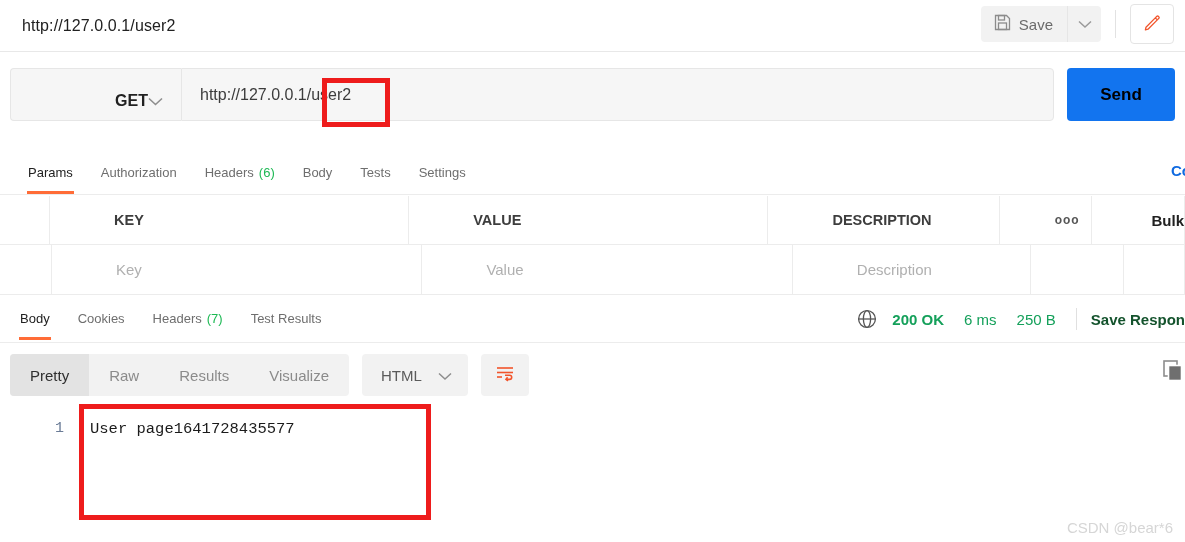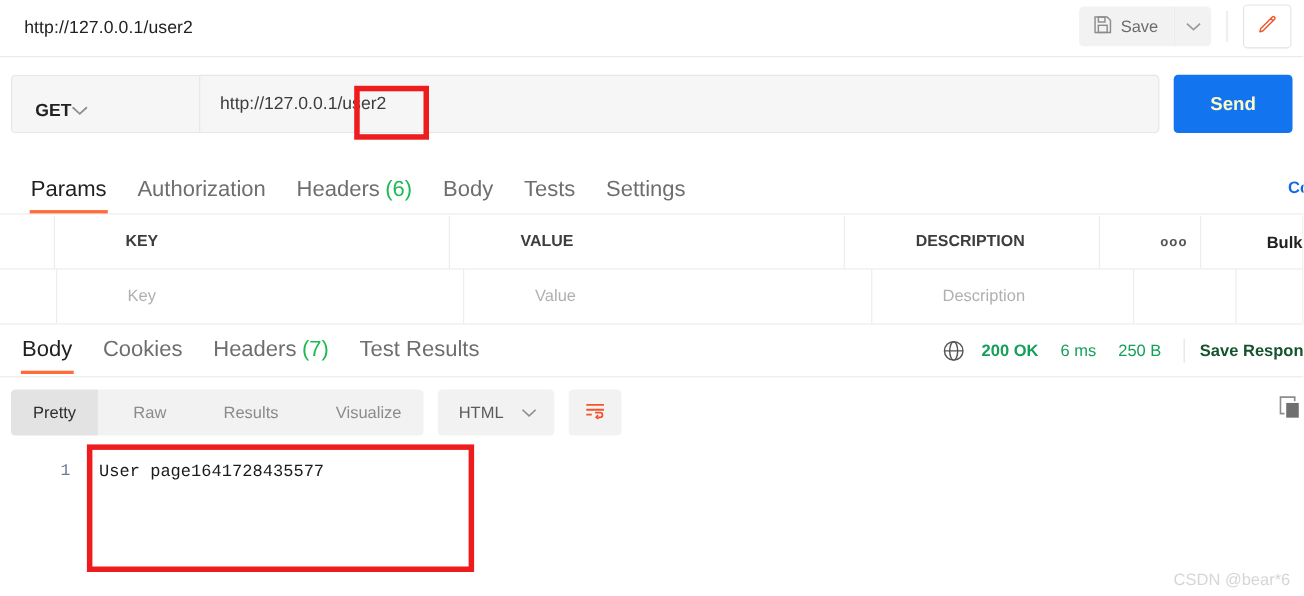--- a/index.html
+++ b/index.html
@@ -45,46 +45,46 @@
   }
 
   
   .urlrow {
     position: absolute; left: 0; top: 52px; width: 1185px; height: 85px;
     display: flex; align-items: center; padding: 0 10px;
   }
   .method-box {
     width: 171px; height: 53px; background: #f6f6f6;
     border: 1px solid #e6e6e6; border-right: none; border-radius: 4px 0 0 4px;
-    display: flex; align-items: center; justify-content: flex-start;
+    display: flex; align-items: center; justify-content: flex-end;
     padding: 12px 18px 0 21px;
   }
   .method-label { font-size: 16px; font-weight: bold; color: #212121; }
   .url-box {
     flex: 1; height: 53px; background: #f6f6f6;
     border: 1px solid #e6e6e6; border-radius: 0 4px 4px 0;
     display: flex; align-items: center; padding: 0 18px;
     font-size: 16px; color: #3c3c3c;
   }
   .send-btn {
     margin-left: 13px; width: 108px; height: 53px;
-    background: #1274ef; color: #fef9c3; border: none; border-radius: 4px;
+    background: #1274ef; color: #000000; border: none; border-radius: 4px;
     font-size: 17px; font-weight: bold; cursor: pointer;
     font-family: "Liberation Sans", sans-serif;
   }
 
   
   .req-tabs {
     position: absolute; left: 0; top: 150px; width: 1185px; height: 45px;
     display: flex; align-items: flex-start; padding-left: 14px;
     border-bottom: 1px solid #ececec;
   }
   .rtab {
     position: relative; height: 44px; display: flex; align-items: center;
-    padding: 0 14px; font-size: 20px; color: #6e6e6e; cursor: pointer;
+    padding: 0 14px; font-size: 13px; color: #6e6e6e; cursor: pointer;
     white-space: nowrap;
   }
   .rtab.active { color: #212121; }
   .rtab.active::after {
     content: ""; position: absolute; left: 13px; right: 13px; bottom: 0;
     height: 3px; background: #ff6c37;
   }
   .cnt { color: #1db954; margin-left: 5px; }
   .cookies-link {
     position: absolute; right: -6px; top: 12px;
@@ -129,21 +129,21 @@
   .sep2 { width: 1px; height: 22px; background: #e0e0e0; margin-right: 14px; }
   .save-resp { font-size: 15px; color: #14532d; font-weight: bold; cursor: pointer; white-space: nowrap; }
 
   
   .fmtbar {
     position: absolute; left: 0; top: 344px; width: 1185px; height: 62px;
     display: flex; align-items: center; padding-left: 10px;
   }
   .seg {
     display: flex; align-items: flex-end; background: #f2f2f2; border-radius: 4px;
-    height: 42px; overflow: hidden; gap: 12px;
+    height: 42px; overflow: hidden;
   }
   .seg-item {
     height: 42px; display: flex; align-items: center; padding: 0 20px;
     font-size: 15px; color: #8b8b8b; cursor: pointer;
   }
   .seg-item.active { background: #e3e3e3; color: #2f2f2f; }
   .fmt-select {
     margin-left: 13px; height: 42px; background: #f2f2f2; border-radius: 4px;
     display: flex; align-items: center; gap: 16px; padding: 0 16px 0 19px;
     font-size: 15px; color: #5b5b5b; cursor: pointer;

